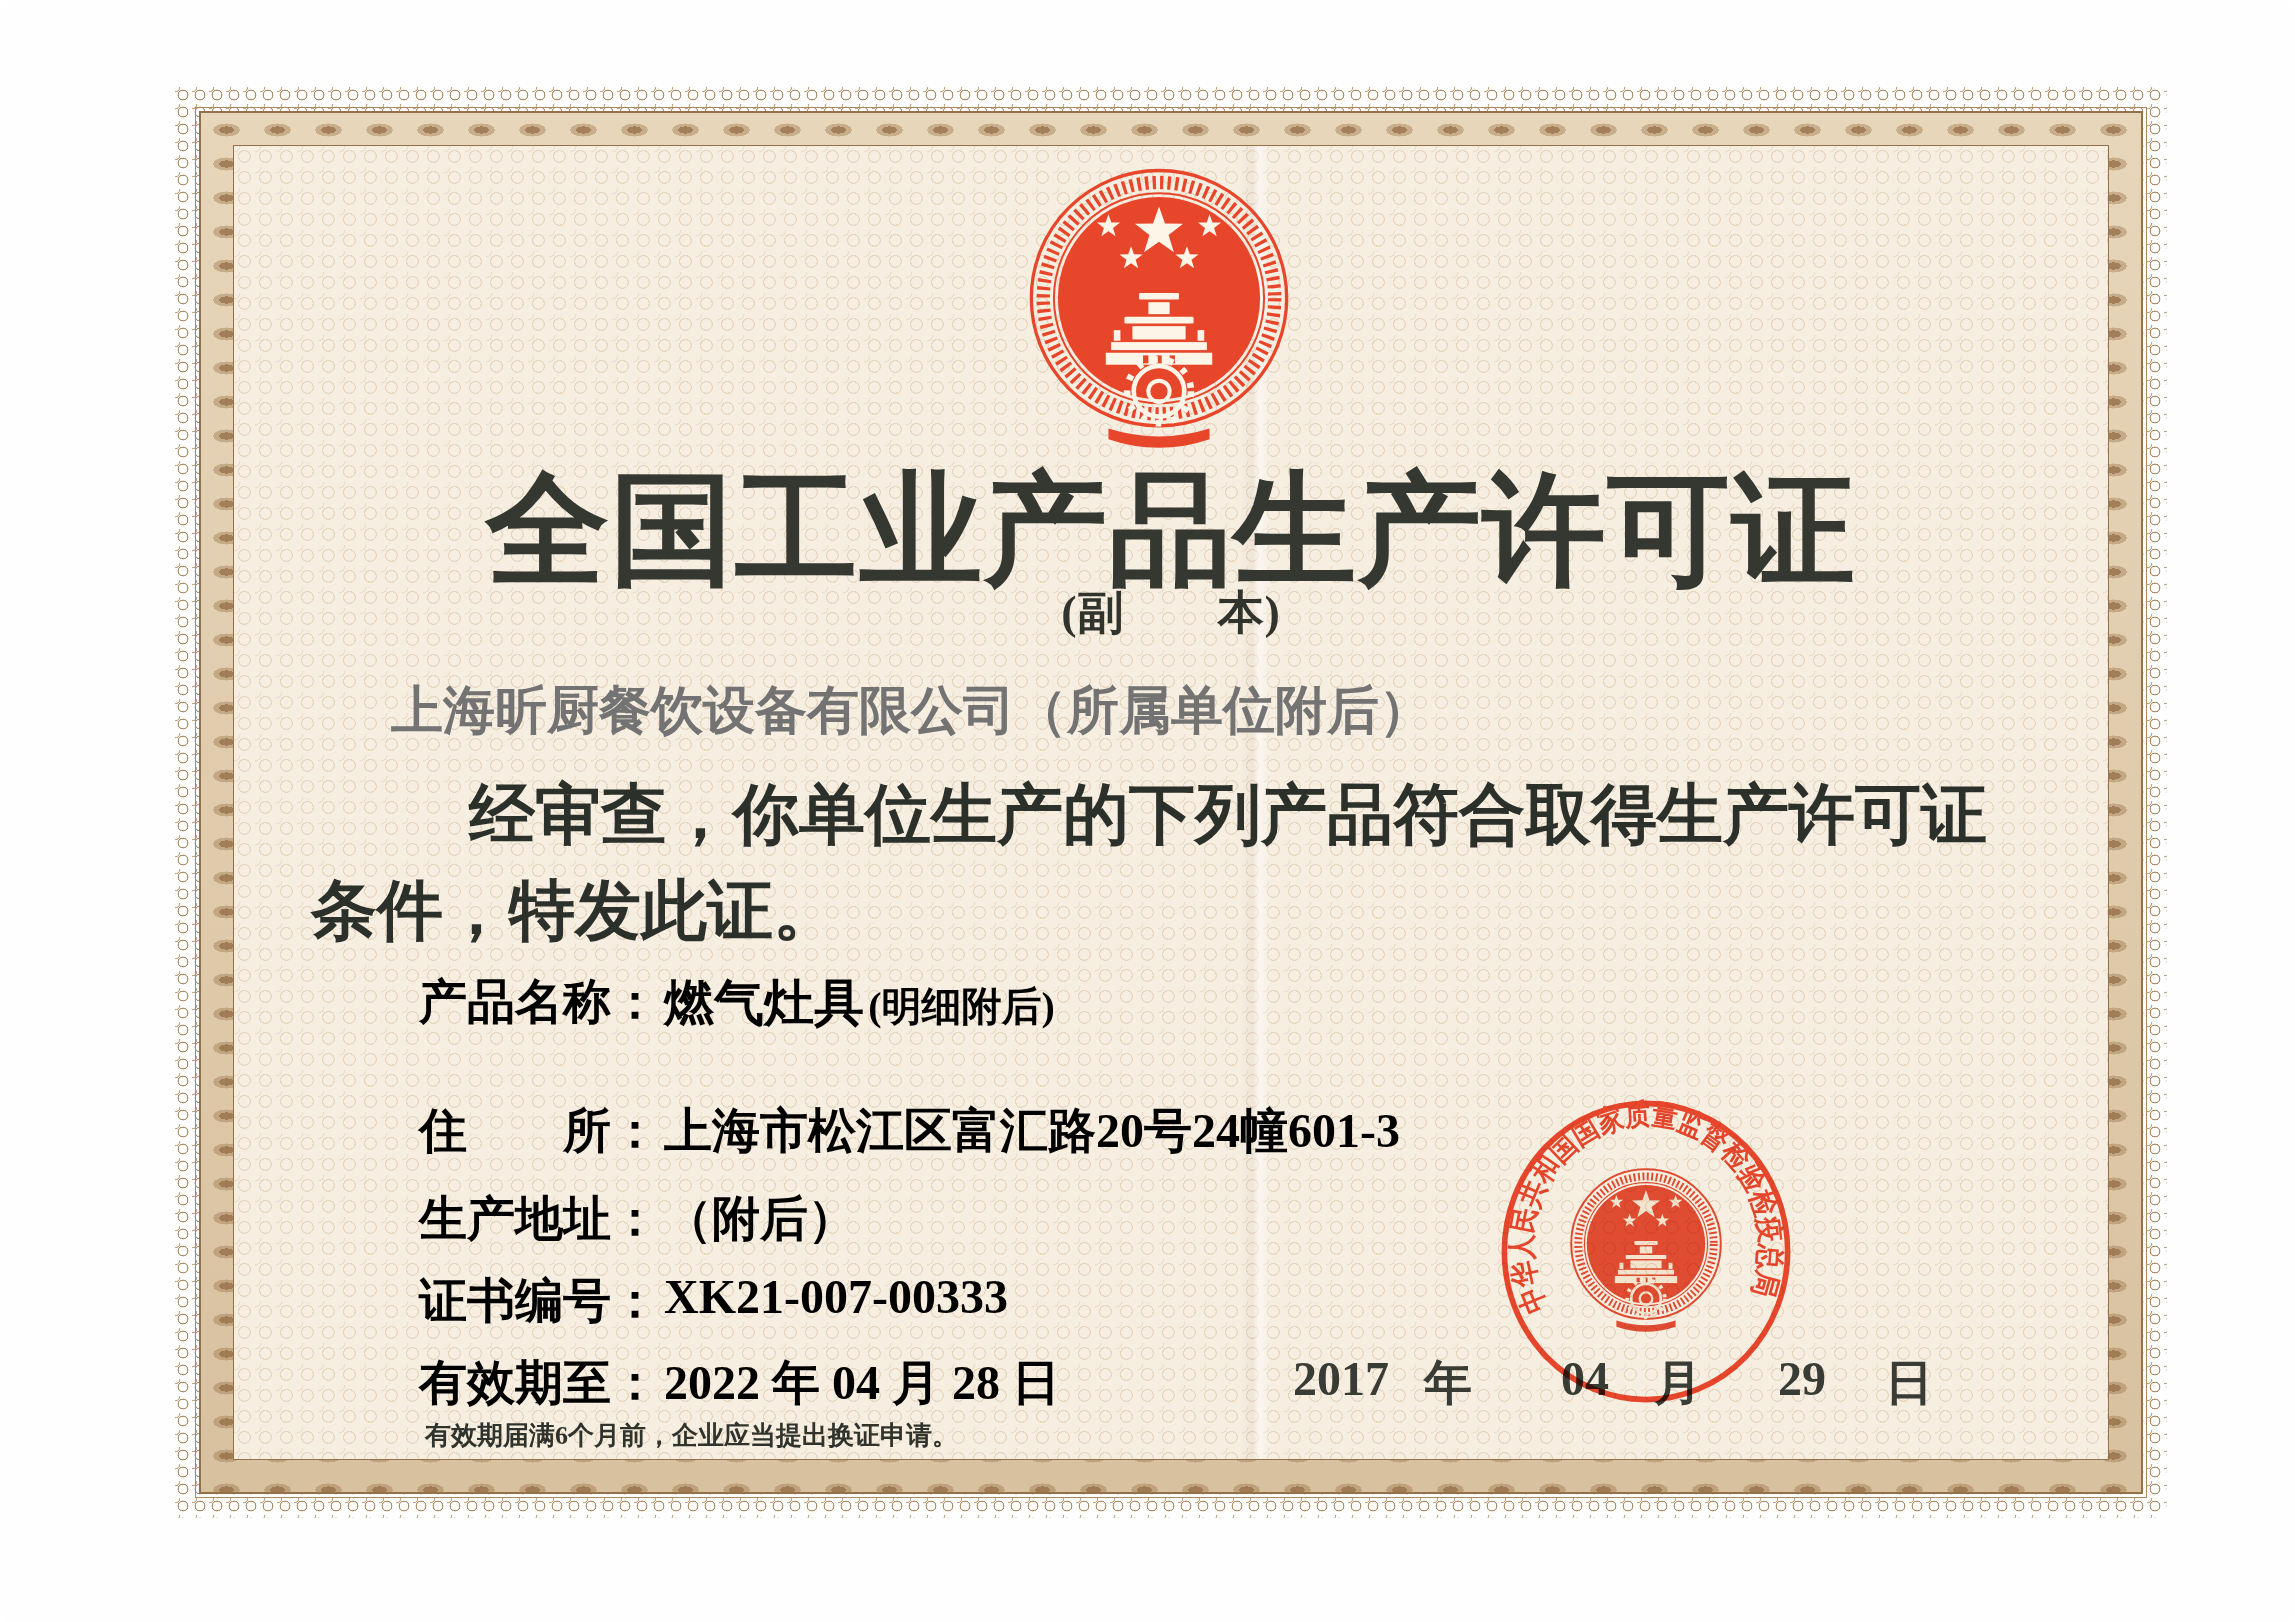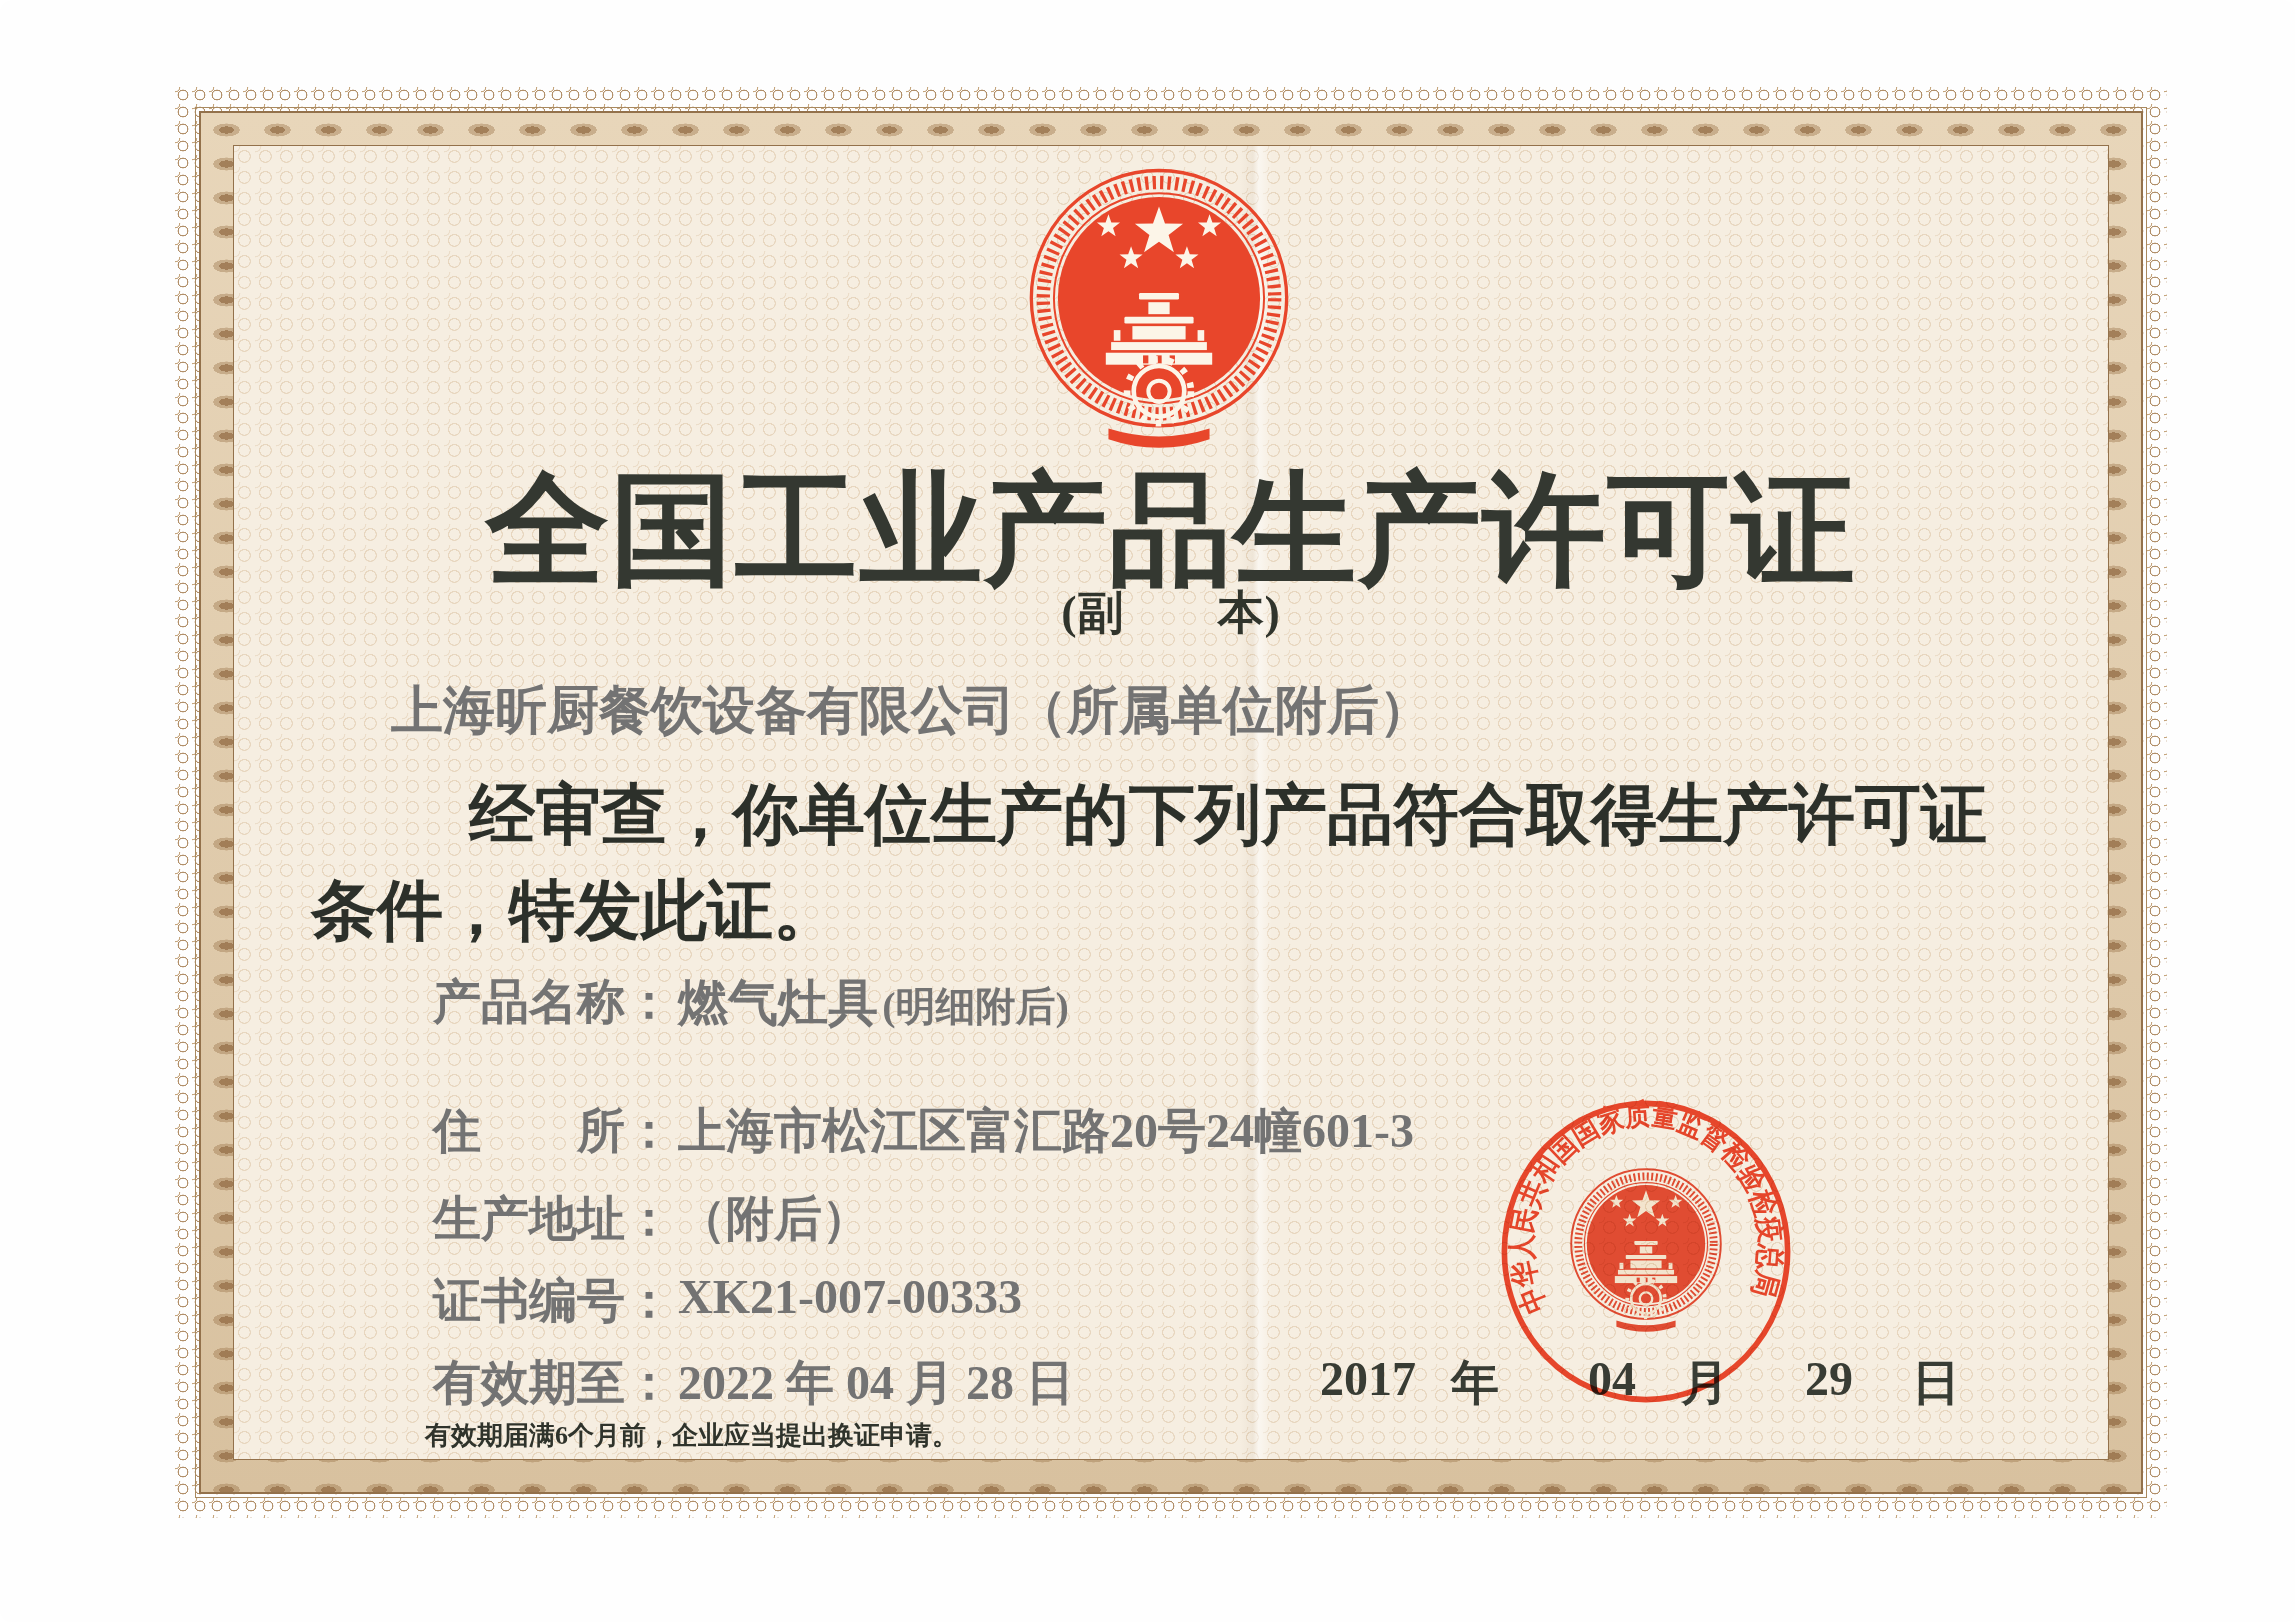--- a/index.html
+++ b/index.html
@@ -26,28 +26,28 @@
     background-size:21px 21px,21px 21px;}
   .fold{position:absolute;left:1065px;top:59px;bottom:59px;width:32px;
     background:linear-gradient(90deg,rgba(120,90,60,0) 0%,rgba(120,90,60,.06) 40%,rgba(255,255,255,.5) 58%,rgba(120,90,60,0) 100%);}
   .content{position:absolute;inset:0;}
   .t{position:absolute;white-space:nowrap;}
   .title{left:0;right:0;top:362px;text-align:center;font-size:123px;font-weight:700;letter-spacing:1.6px;color:#343831;}
   .subtitle{left:0;right:0;top:495px;text-align:center;font-size:46px;font-weight:600;color:#30342c;letter-spacing:0.8px;}
   .company{left:216px;top:589px;font-size:52px;font-weight:600;color:#737373;}
   .body1{left:294px;top:667px;font-size:66px;font-weight:700;color:#2c302a;margin-top:16px;}
   .body2{left:136px;top:779px;font-size:66px;font-weight:700;color:#2c302a;}
-  .field{position:absolute;left:258px;font-size:48px;font-weight:700;color:#737373;white-space:nowrap;}
+  .field{position:absolute;left:244px;font-size:48px;font-weight:700;color:#000000;white-space:nowrap;}
   .flabel{display:inline-block;}
   .fvalue{position:absolute;left:245px;top:0;font-weight:600;}
   .fvalue.big{font-size:50px;font-weight:700;}
   .fsuffix{font-size:40px;font-weight:600;}
   .note{left:250px;top:1331px;font-size:26px;font-weight:600;color:#2f332b;}
   .dateline{position:absolute;top:1264px;left:0;width:100%;height:64px;font-size:48px;font-weight:600;color:#383c34;}
-  .dateline span{position:absolute;white-space:nowrap;margin-left:27px;}
+  .dateline span{position:absolute;white-space:nowrap;}
   .d-y{left:1118px;} .d-yu{left:1249px;} .d-m{left:1386px;} .d-mu{left:1479px;} .d-d{left:1603px;} .d-du{left:1710px;}
   .emblem{position:absolute;left:851px;top:78px;width:266px;height:293px;}
   .seal{position:absolute;left:1322px;top:1010px;width:298px;height:309px;opacity:.94;mix-blend-mode:multiply;}
 </style>
 </head>
 <body>
 
 <div class="page">
 
   <svg width="0" height="0" style="position:absolute" aria-hidden="true">

